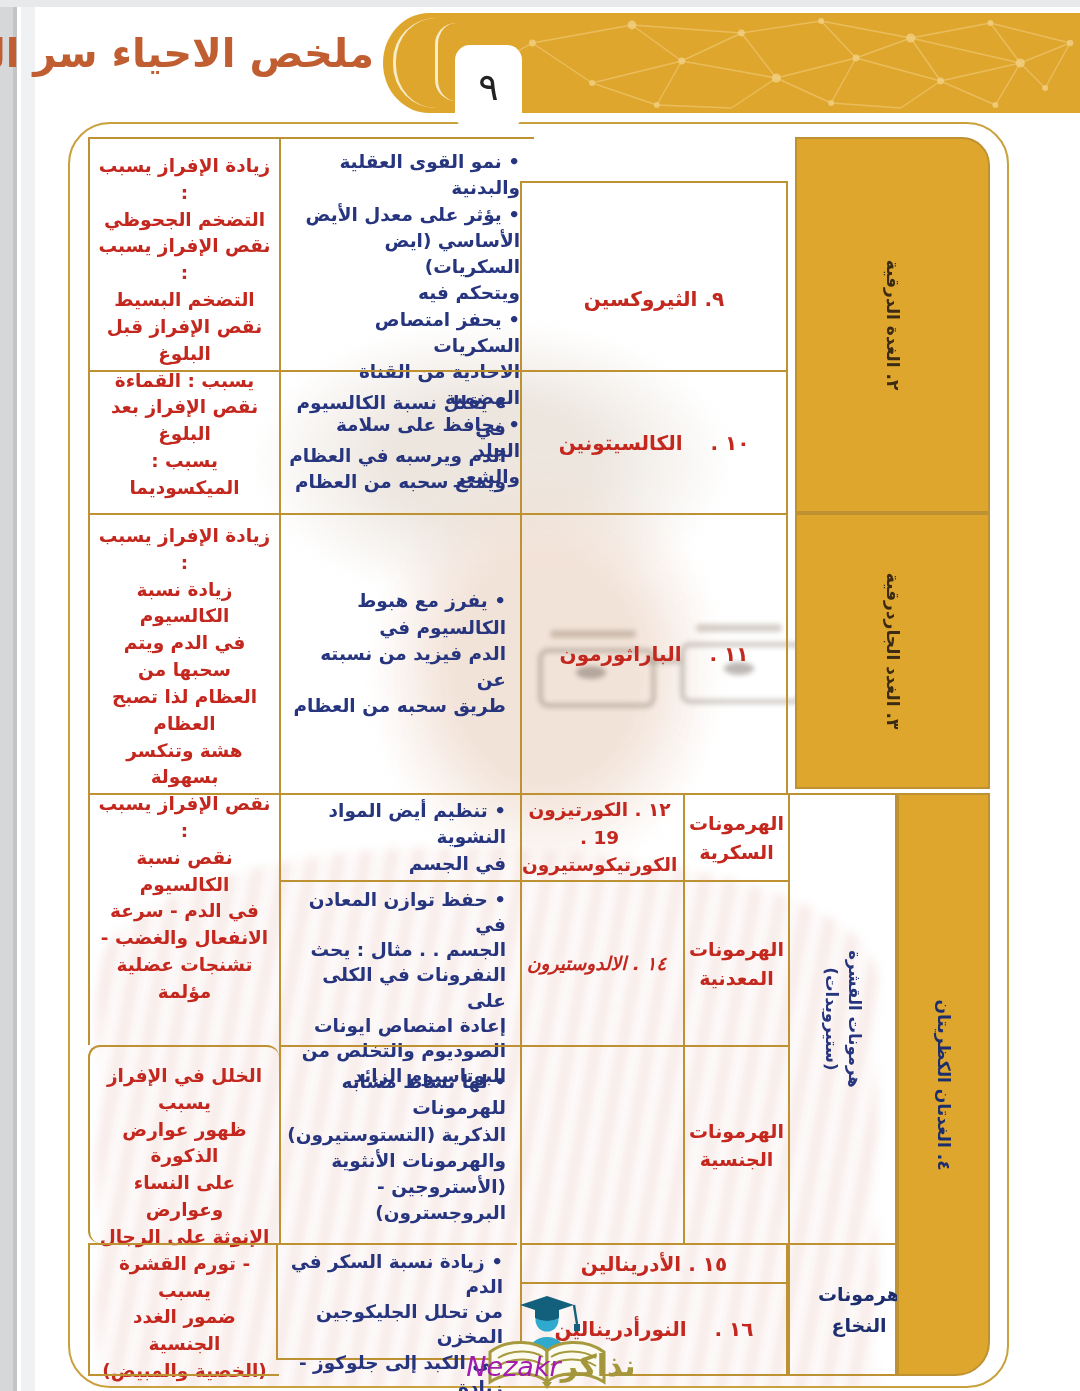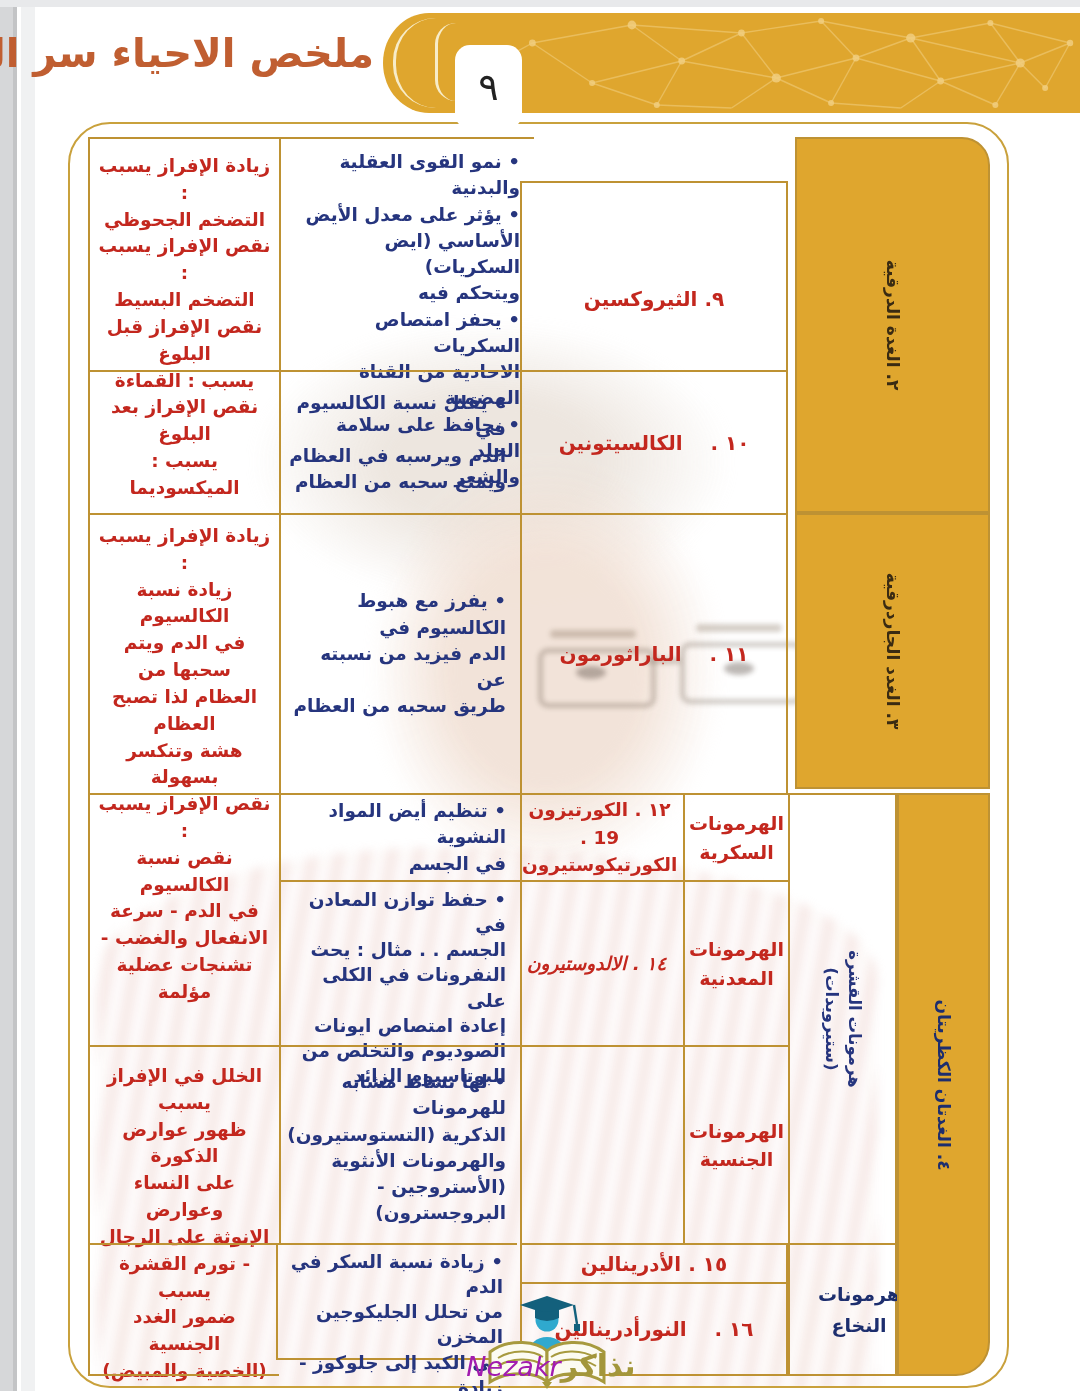--- a/index.html
+++ b/index.html
@@ -187,21 +187,21 @@
 في الدم ويتم سحبها من
 العظام لذا تصبح العظام
 هشة وتنكسر بسهولة
 نقص الإفراز يسبب :
 نقص نسبة الكالسيوم
 في الدم - سرعة
 الانفعال والغضب -
 تشنجات عضلية مؤلمة</div>
   </div>
   <div class="cell" style="left:88px;top:793px;width:191px;height:252px;"></div>
-  <div class="cell" style="left:88px;top:1045px;width:191px;height:198px;padding-top:16px;">
+  <div class="cell" style="left:88px;top:1045px;width:191px;height:198px;padding-top:16px;border-radius:12px;">
     <div class="red-txt pre">الخلل في الإفراز يسبب
 ظهور عوارض الذكورة
 على النساء وعوارض
 الإنوثة على الرجال
 - تورم القشرة يسبب
 ضمور الغدد الجنسية
 (الخصية والمبيض)</div>
   </div>
   <div class="cell bb" style="left:88px;top:1243px;width:191px;height:133px;"></div>
 

